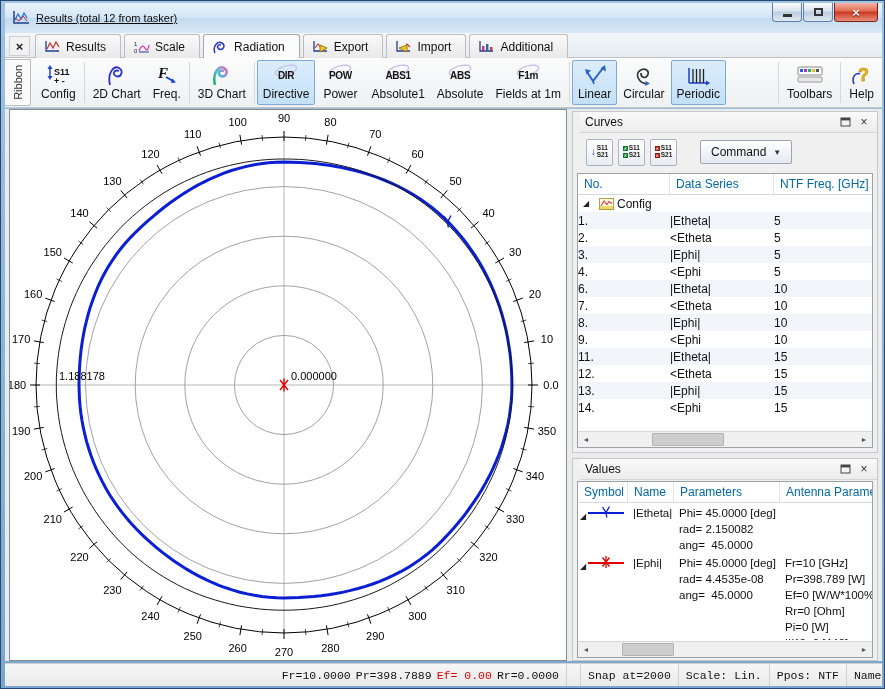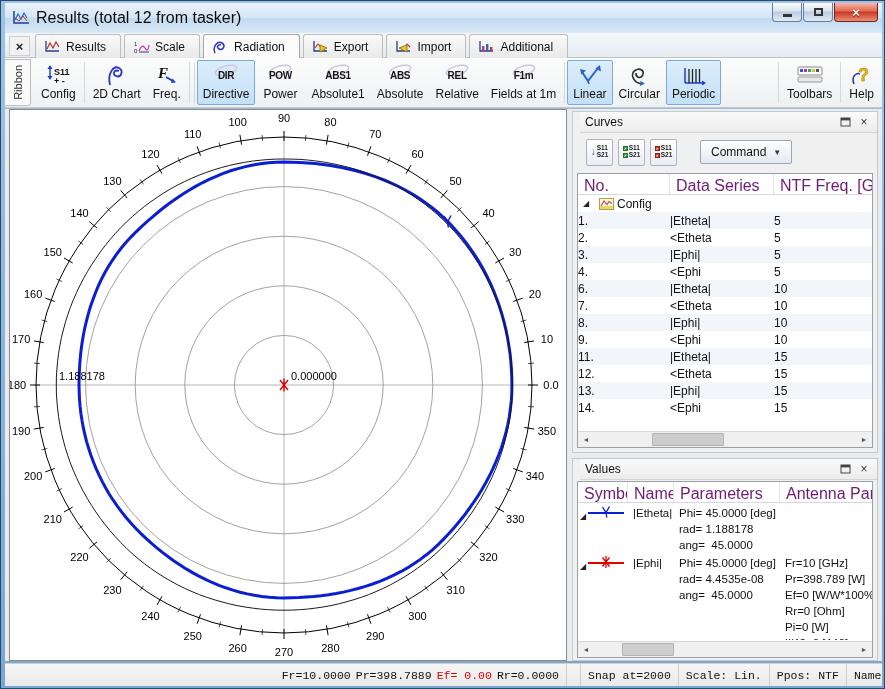--- a/index.html
+++ b/index.html
@@ -12,21 +12,21 @@
     overflow: hidden;
     font-size: 12px; color:#111;
   }
   
   #titlebar {
     position:absolute; left:4px; top:2px; width:877px; height:30px;
     background: linear-gradient(#eaf3fb 0%, #d3e5f5 50%, #c2d9ef 51%, #d9e9f7 100%);
     display:flex; align-items:center; padding-left:6px;
   }
   #titlebar .appicon { width:20px; height:16px; margin-right:5px; }
-  #titlebar .title-text { font-size:16px; color:#0c0c0c; }
+  #titlebar .title-text { font-size:11px; color:#0c0c0c;text-decoration:underline; }
   .winbtns { position:absolute; right:4px; top:0px; display:flex; }
   .winbtn {
     width:30px; height:19px; margin-left:1px;
     border:1px solid #5e80a8; border-top:none; border-radius:0 0 4px 4px;
     background: linear-gradient(#fdfdfd,#d8e3ee 45%,#bccddf 50%,#dfe9f2);
     display:flex; align-items:center; justify-content:center; cursor:default;
   }
   .winbtn.close { width:44px; background: linear-gradient(#f6b6aa,#e06a50 45%,#c93822 50%,#e8907c); border-color:#7c2014; }
   .glyph-min { width:9px; height:3px; background:#333; margin-top:7px; }
   .glyph-max { width:9px; height:8px; border:2px solid #333; background:transparent; }
@@ -124,21 +124,21 @@
   
   .table {
     position:absolute; left:4px; right:4px; background:#fff; border:1px solid #9aa0a8;
     overflow:hidden;
   }
   #curves-table { top:61px; bottom:4px; }
   #values-table { top:22px; bottom:2px; }
   .thead { display:grid; height:21px; border-bottom:1px solid #d8d8d8; background:#fff; }
   #curves-table .thead { grid-template-columns:92px 104px 100px; }
   #values-table .thead { grid-template-columns:50px 46px 106px 94px; }
-  .th { padding:3px 0 0 6px; font-size:16px; color:#701a75; border-right:1px solid #e4e4e4; overflow:hidden; white-space:nowrap; }
+  .th { padding:3px 0 0 6px; font-size:12px; color:#0369a1; border-right:1px solid #e4e4e4; overflow:hidden; white-space:nowrap; }
   .tbody { position:absolute; left:0; right:0; top:21px; bottom:17px; overflow:hidden; }
   .crow { display:grid; grid-template-columns:92px 104px 100px; height:17px; align-items:center; font-size:12px; }
   .crow.alt { background:#f2f6fb; }
   .crow .c-no { text-align:right; width:40px; }
   .crow.group { grid-template-columns:16px 18px auto; padding-left:5px; }
   .tri { font-size:8px; color:#222; }
   .gicon { width:15px; height:12px; }
   .hscroll {
     position:absolute; left:0; right:0; bottom:0; height:16px;
     background:#f0f0f0; border-top:1px solid #d8d8d8; display:flex; align-items:center;
@@ -282,20 +282,35 @@
           <span class="ricon">
             <svg width="24" height="24">
               <text x="3" y="15" font-family="Liberation Serif, serif" font-style="italic" font-weight="bold" font-size="15" fill="#101010">F</text>
               <path d="M11,14 L18,18" stroke="#1b3fd0" stroke-width="2"></path>
               <polygon points="16,20 21,19.5 17.5,15.5" fill="#1b3fd0"></polygon>
             </svg>
           </span>
           <span class="rlabel">Freq.</span>
         </div>
         <div class="rsep"></div>
+        <div class="rbtn">
+          <span class="ricon">
+            <svg width="24" height="24">
+              <defs>
+                <linearGradient id="g3d" x1="0" y1="1" x2="1" y2="0">
+                  <stop offset="0" stop-color="#2fae5d"></stop>
+                  <stop offset="0.5" stop-color="#49b8d8"></stop>
+                  <stop offset="1" stop-color="#e268b8"></stop>
+                </linearGradient>
+              </defs>
+              <path d="M5,22 C2,10 9,2 14,5 C19,8 16,15 11,13 C7,11.5 9,6 14,8" stroke="url(#g3d)" fill="none" stroke-width="2.6"></path>
+            </svg>
+          </span>
+          <span class="rlabel">3D Chart</span>
+        </div>
         <div class="rsep"></div>
         <div class="rbtn selected">
           <span class="ricon txticon">
             <svg width="30" height="13">
               <ellipse cx="15" cy="6.5" rx="11" ry="4.5" transform="rotate(-16 15 6.5)" fill="none" stroke="#cbc4e8" stroke-width="1.4"></ellipse>
             </svg>
             <span class="rtxt">DIR</span>
           </span>
           <span class="rlabel">Directive</span>
         </div>
@@ -318,29 +333,20 @@
           <span class="rlabel">Absolute1</span>
         </div>
         <div class="rbtn">
           <span class="ricon txticon">
             <svg width="30" height="13">
               <ellipse cx="15" cy="6.5" rx="11" ry="4.5" transform="rotate(-16 15 6.5)" fill="none" stroke="#cbc4e8" stroke-width="1.4"></ellipse>
             </svg>
             <span class="rtxt">ABS</span>
           </span>
           <span class="rlabel">Absolute</span>
-        </div>
-        <div class="rbtn">
-          <span class="ricon txticon">
-            <svg width="30" height="13">
-              <ellipse cx="15" cy="6.5" rx="11" ry="4.5" transform="rotate(-16 15 6.5)" fill="none" stroke="#cbc4e8" stroke-width="1.4"></ellipse>
-            </svg>
-            <span class="rtxt">REL</span>
-          </span>
-          <span class="rlabel">Relative</span>
         </div>
         <div class="rbtn">
           <span class="ricon txticon">
             <svg width="30" height="13">
               <ellipse cx="15" cy="6.5" rx="11" ry="4.5" transform="rotate(-16 15 6.5)" fill="none" stroke="#cbc4e8" stroke-width="1.4"></ellipse>
             </svg>
             <span class="rtxt">F1m</span>
           </span>
           <span class="rlabel">Fields at 1m</span>
         </div>
@@ -689,21 +695,21 @@
             <div class="th">Parameters</div>
             <div class="th">Antenna Parameters</div>
           </div>
         <div class="tbody" id="values-body">
             <div class="vrow">
               <div class="vcell v-symbol"><span class="tri">◢</span><svg width="40" height="15">
                   <line x1="2" y1="8" x2="38" y2="8" stroke="#0a1ed2" stroke-width="2.2"></line>
                   <path d="M-3.5,-5L0,0.5L3.5,-5.5M0,0.5L0.8,5.5" transform="translate(20,7)" stroke="#0a1ed2" fill="none" stroke-width="1.3"></path>
                 </svg></div>
               <div class="vcell">|Etheta|</div>
-              <div class="vcell"><div>Phi= 45.0000 [deg]</div><div>rad= 1.188178</div><div>ang=  45.0000</div></div>
+              <div class="vcell"><div>Phi= 45.0000 [deg]</div><div>rad= 2.150082</div><div>ang=  45.0000</div></div>
               <div class="vcell"></div>
             </div>
             <div class="vrow">
               <div class="vcell v-symbol"><span class="tri">◢</span><svg width="40" height="15">
                   <line x1="2" y1="8" x2="38" y2="8" stroke="#e00000" stroke-width="2.2"></line>
                   <path d="M-3.5,-4.5L3.5,4.5M3.5,-4.5L-3.5,4.5M0,-6L0,6" transform="translate(20,7)" stroke="#e00000" fill="none" stroke-width="1.3"></path>
                 </svg></div>
               <div class="vcell">|Ephi|</div>
               <div class="vcell"><div>Phi= 45.0000 [deg]</div><div>rad= 4.4535e-08</div><div>ang=  45.0000</div></div>
               <div class="vcell"><div>Fr=10 [GHz]</div><div>Pr=398.789 [W]</div><div>Ef=0 [W/W*100%]</div><div>Rr=0 [Ohm]</div><div>Pi=0 [W]</div><div>|I|^2=0 [A^2]</div></div>

